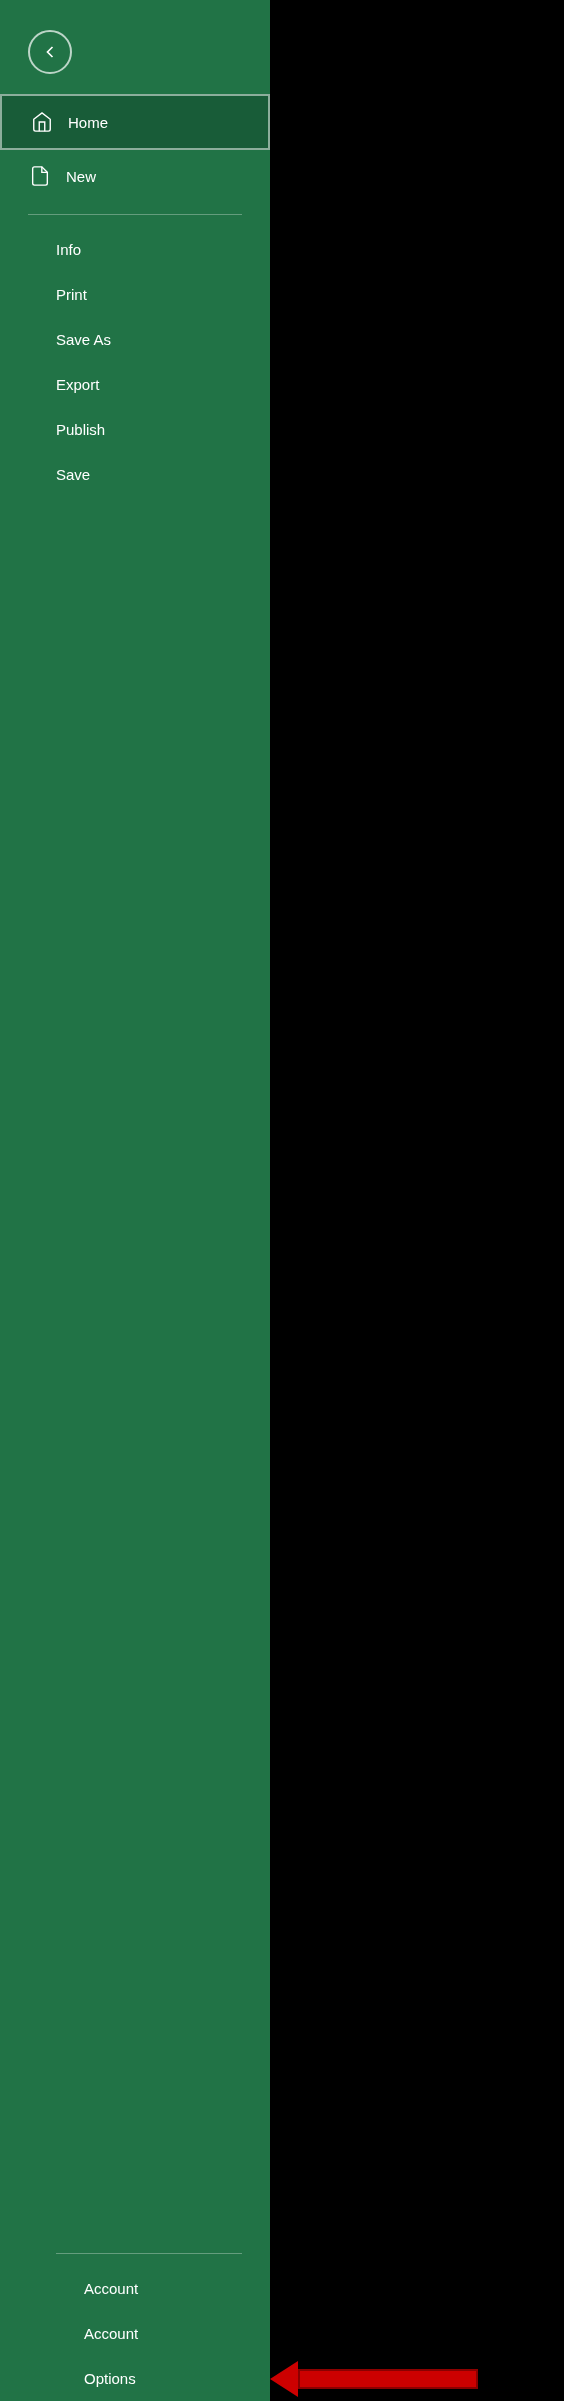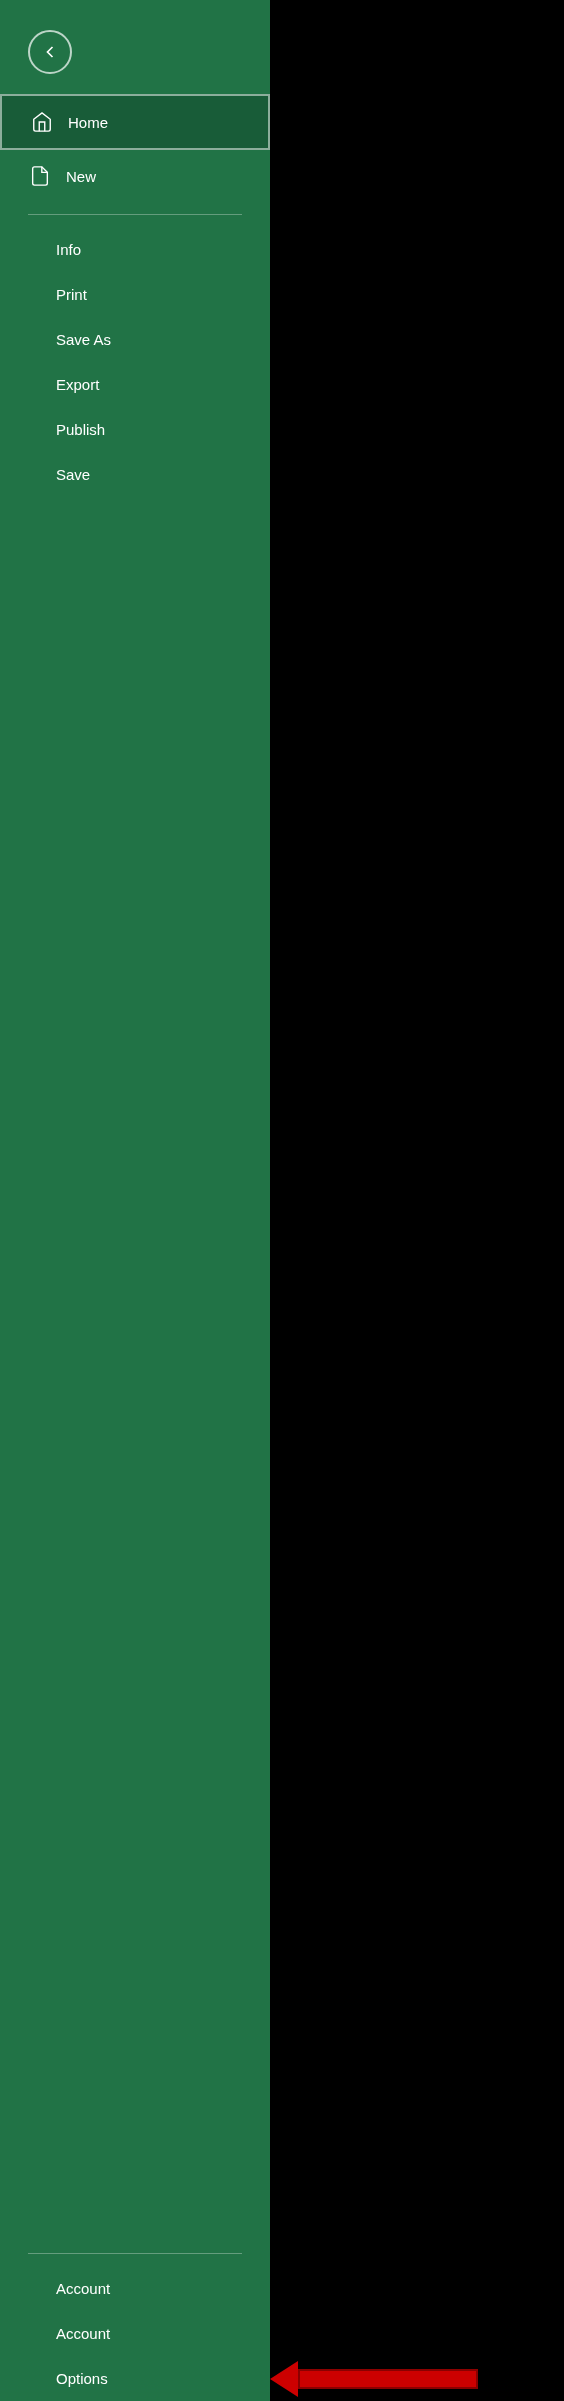--- a/index.html
+++ b/index.html
@@ -98,20 +98,21 @@
       font-weight: 400;
       flex-shrink: 0;
     }
 
     .spacer {
       flex: 1;
     }
 
     .bottom-section {
       flex-shrink: 0;
+      margin-left: 28px;
     }
 
     .right-area {
       flex: 1;
       background: #000;
     }
 
     
     .options-row {
       position: relative;

